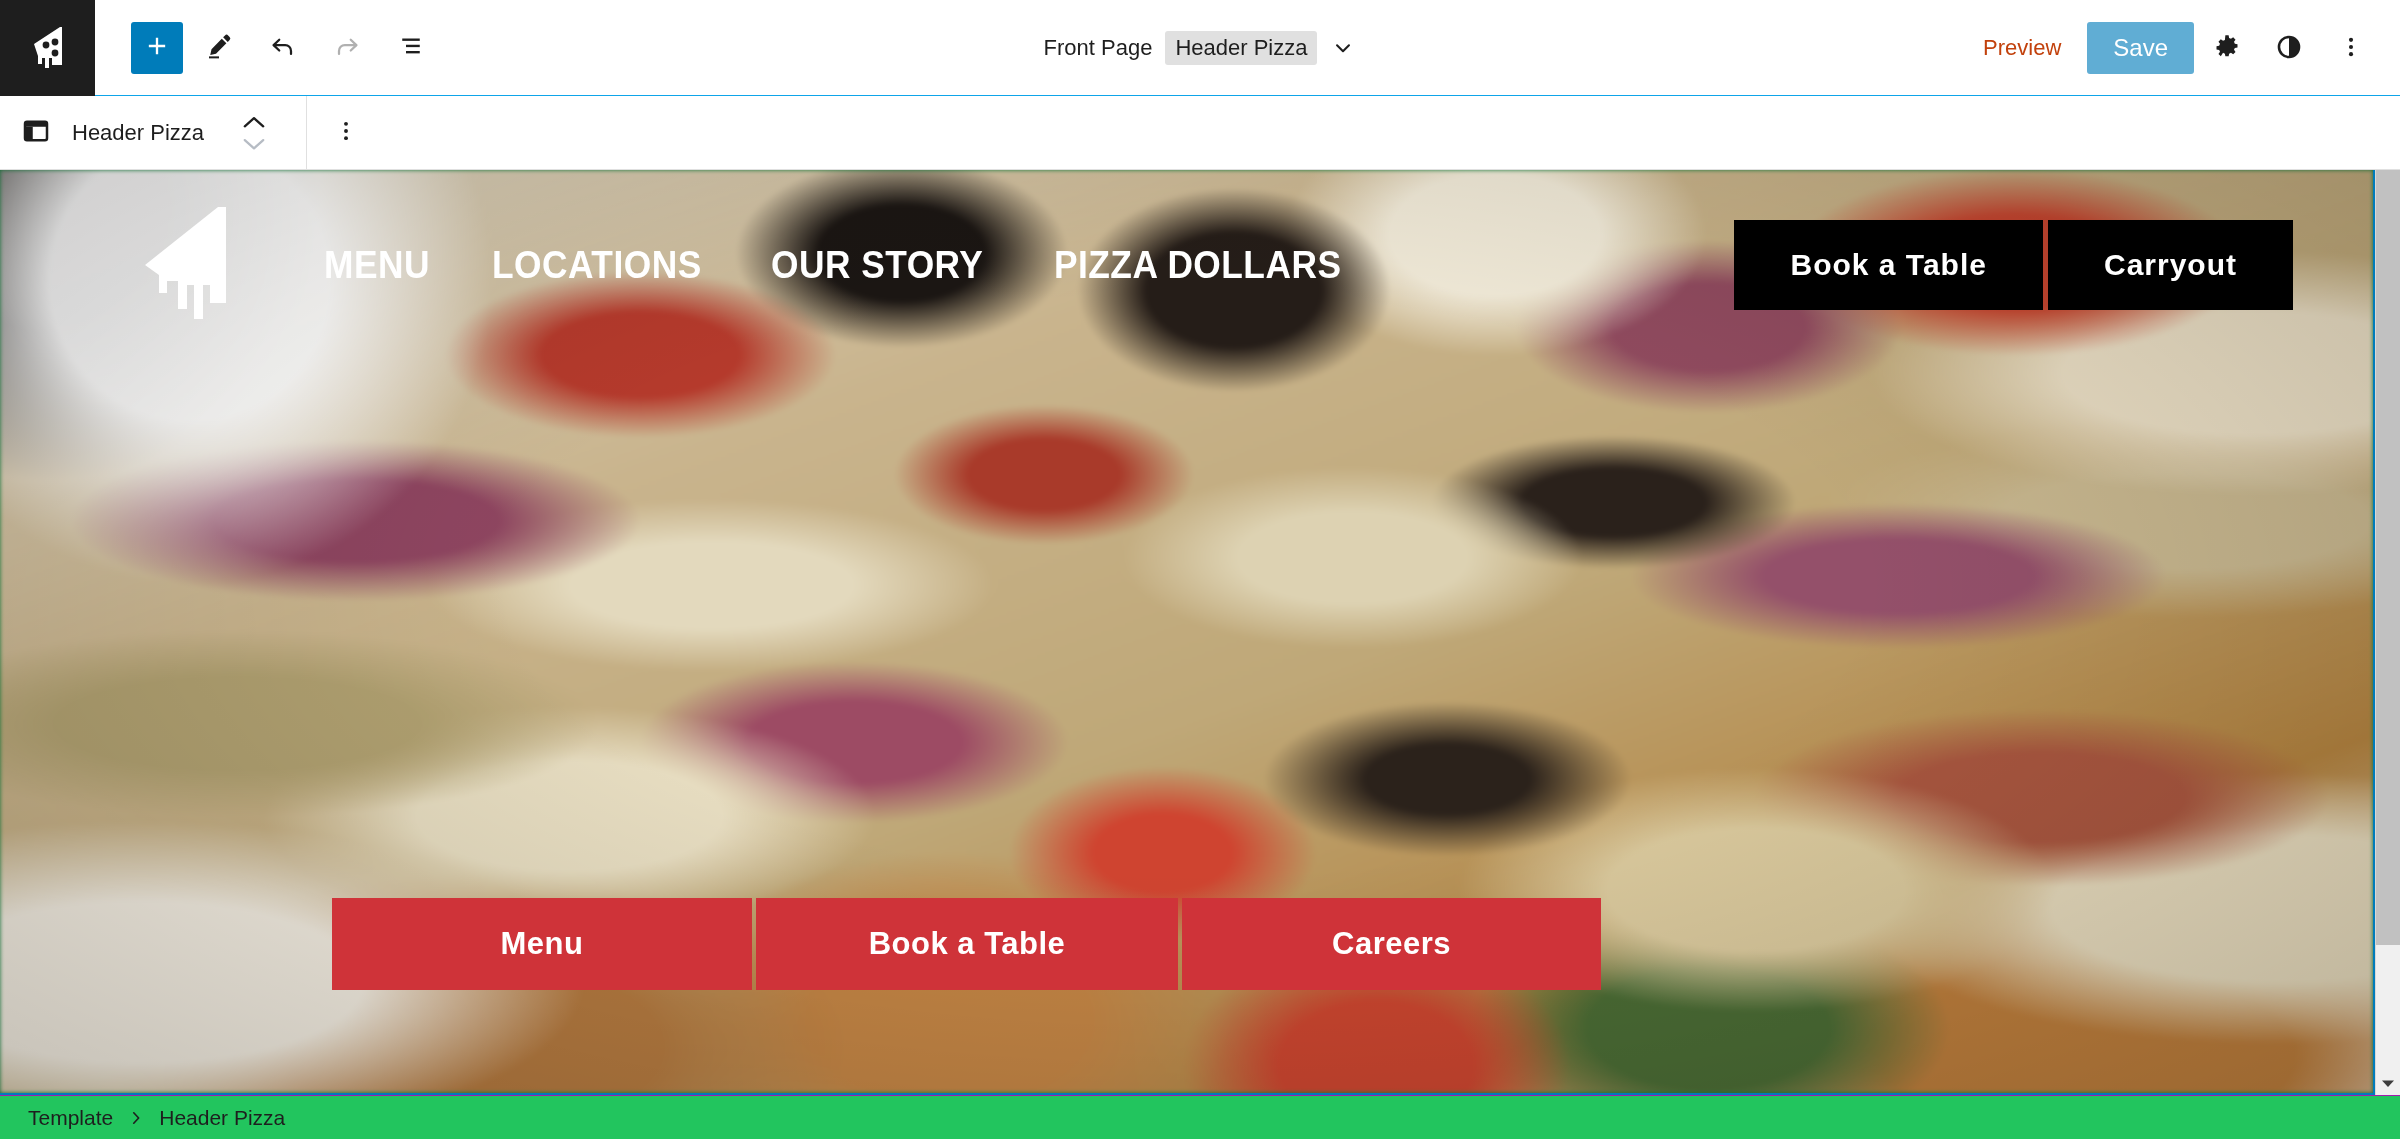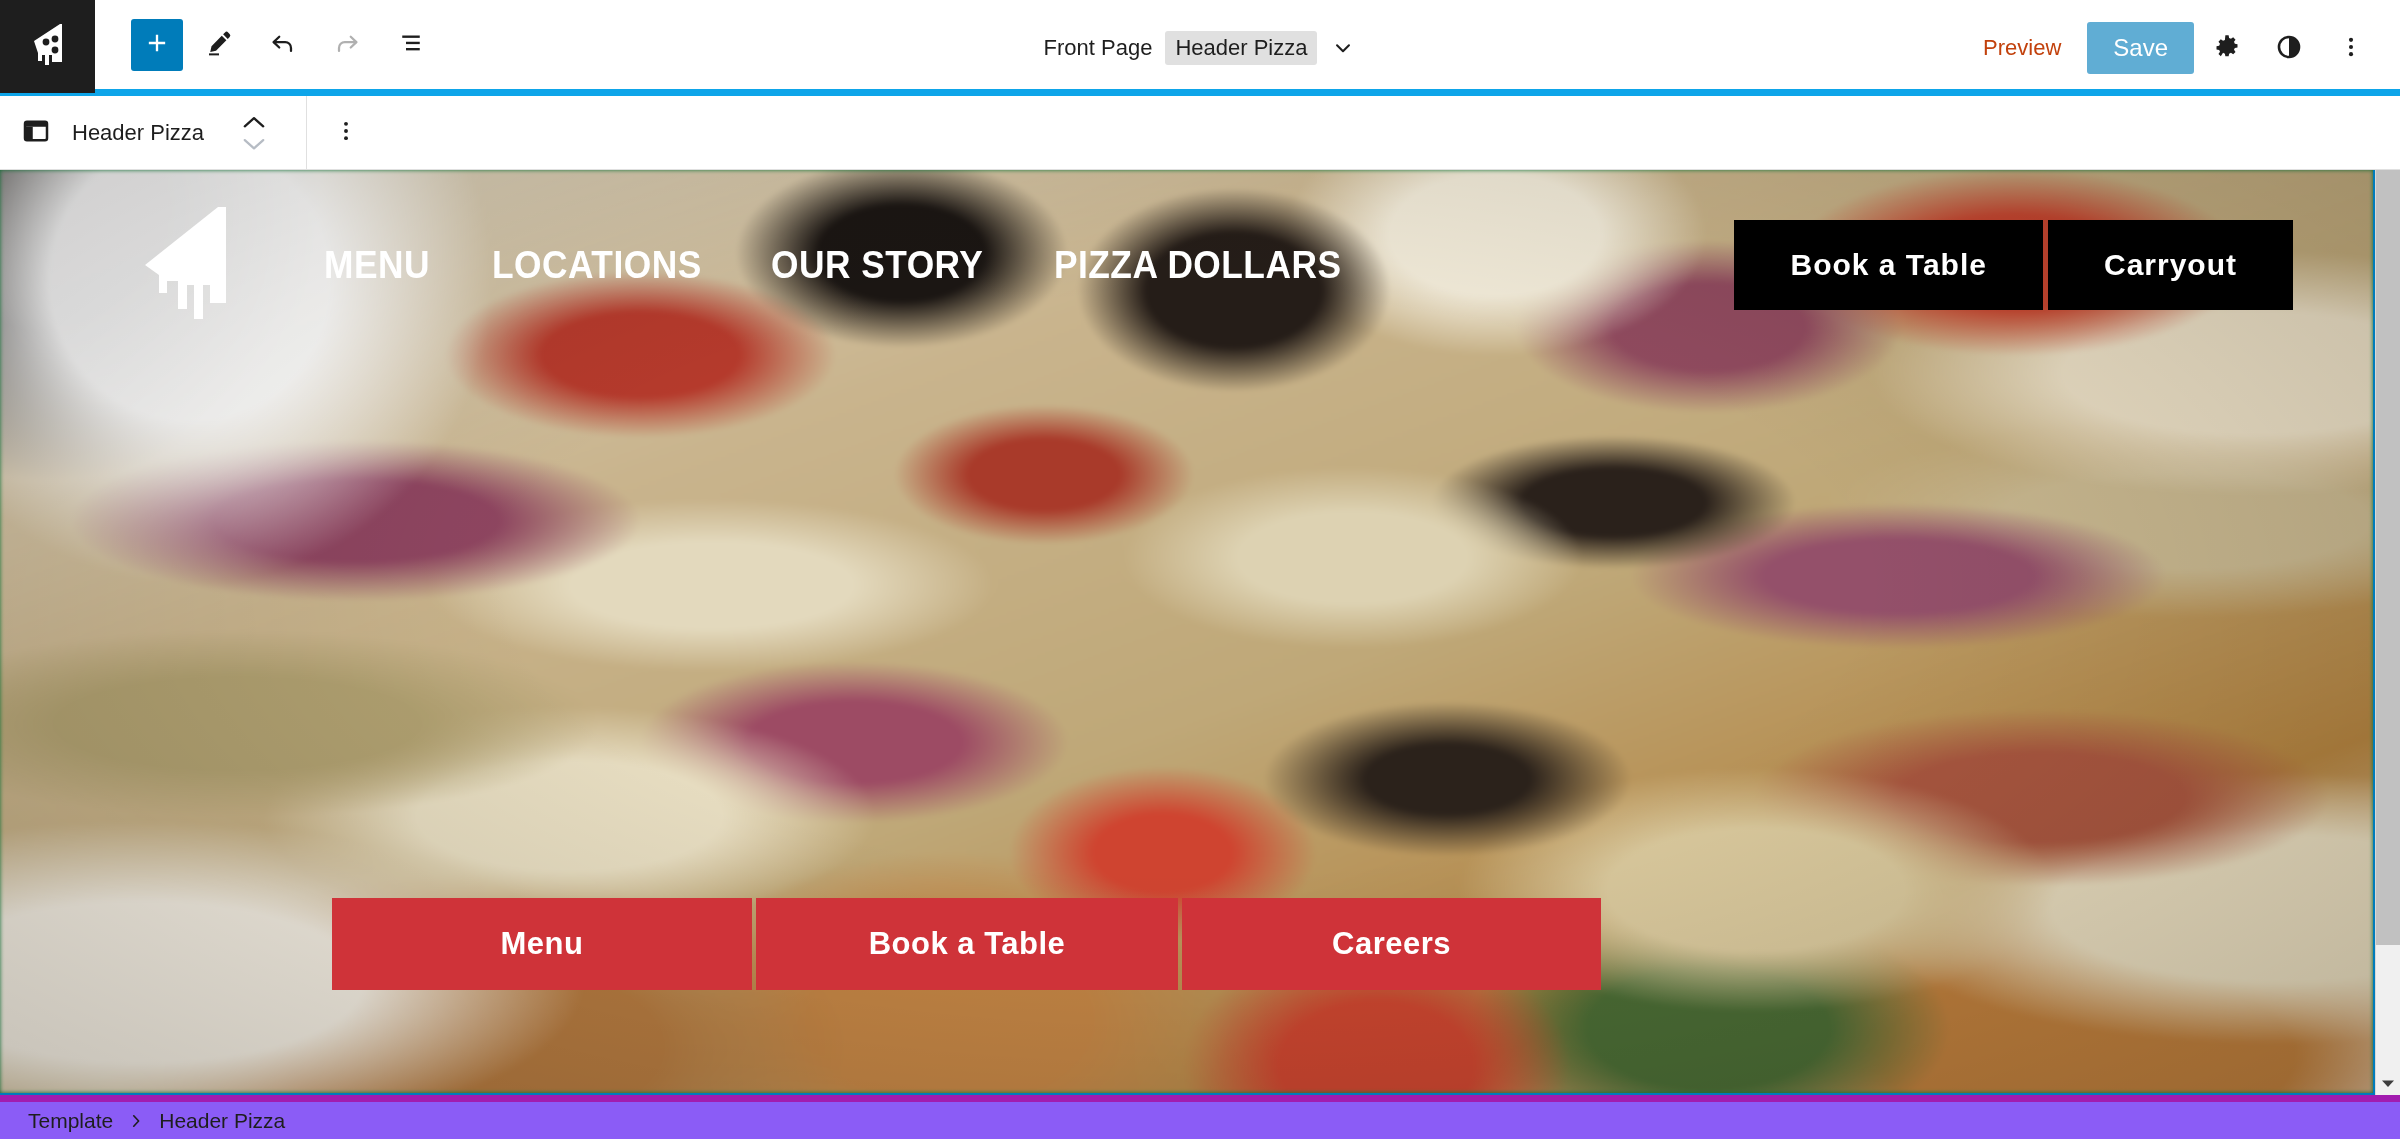--- a/index.html
+++ b/index.html
@@ -9,21 +9,21 @@
     font-family: "Liberation Sans", sans-serif;
     background: #fff;
   }
 
   
   .app { width: 2400px; height: 1139px; position: relative; background: #fff; }
 
   
   .topbar {
     position: absolute; left: 0; top: 0; width: 2400px; height: 96px;
-    background: #fff; border-bottom: 7px solid #0ea5e9;
+    background: #fff; border-bottom: 1px solid #0ea5e9;
     display: flex; align-items: center;
   }
   .logo-square {
     width: 95px; height: 96px; background: #1e1e1e;
     display: flex; align-items: center; justify-content: center;
     flex: 0 0 95px; cursor: pointer;
   }
   .tools-left { display: flex; align-items: center; gap: 8px; padding-left: 36px; }
   .tbtn {
     width: 56px; height: 56px; border-radius: 4px;
@@ -193,21 +193,21 @@
     background: #c1c1c1;
   }
   .sb-arrow {
     position: absolute; left: 0; bottom: 0; width: 24px; height: 25px;
     display: flex; align-items: center; justify-content: center;
   }
 
   
   .footer {
     position: absolute; left: 0; bottom: 0; width: 2400px; height: 44px;
-    background: #8b5cf6; border-top: 7px solid #a21caf;
+    background: #22c55e; border-top: 1px solid #a21caf;
     display: flex; align-items: center; padding-left: 28px; gap: 14px;
   }
   .crumb { font-size: 21px; color: #1e1e1e; cursor: pointer; }
   .crumb.current { cursor: default; }
   .crumb-sep { display: flex; align-items: center; }
 </style>
 </head>
 <body>
 
 <div class="app">

